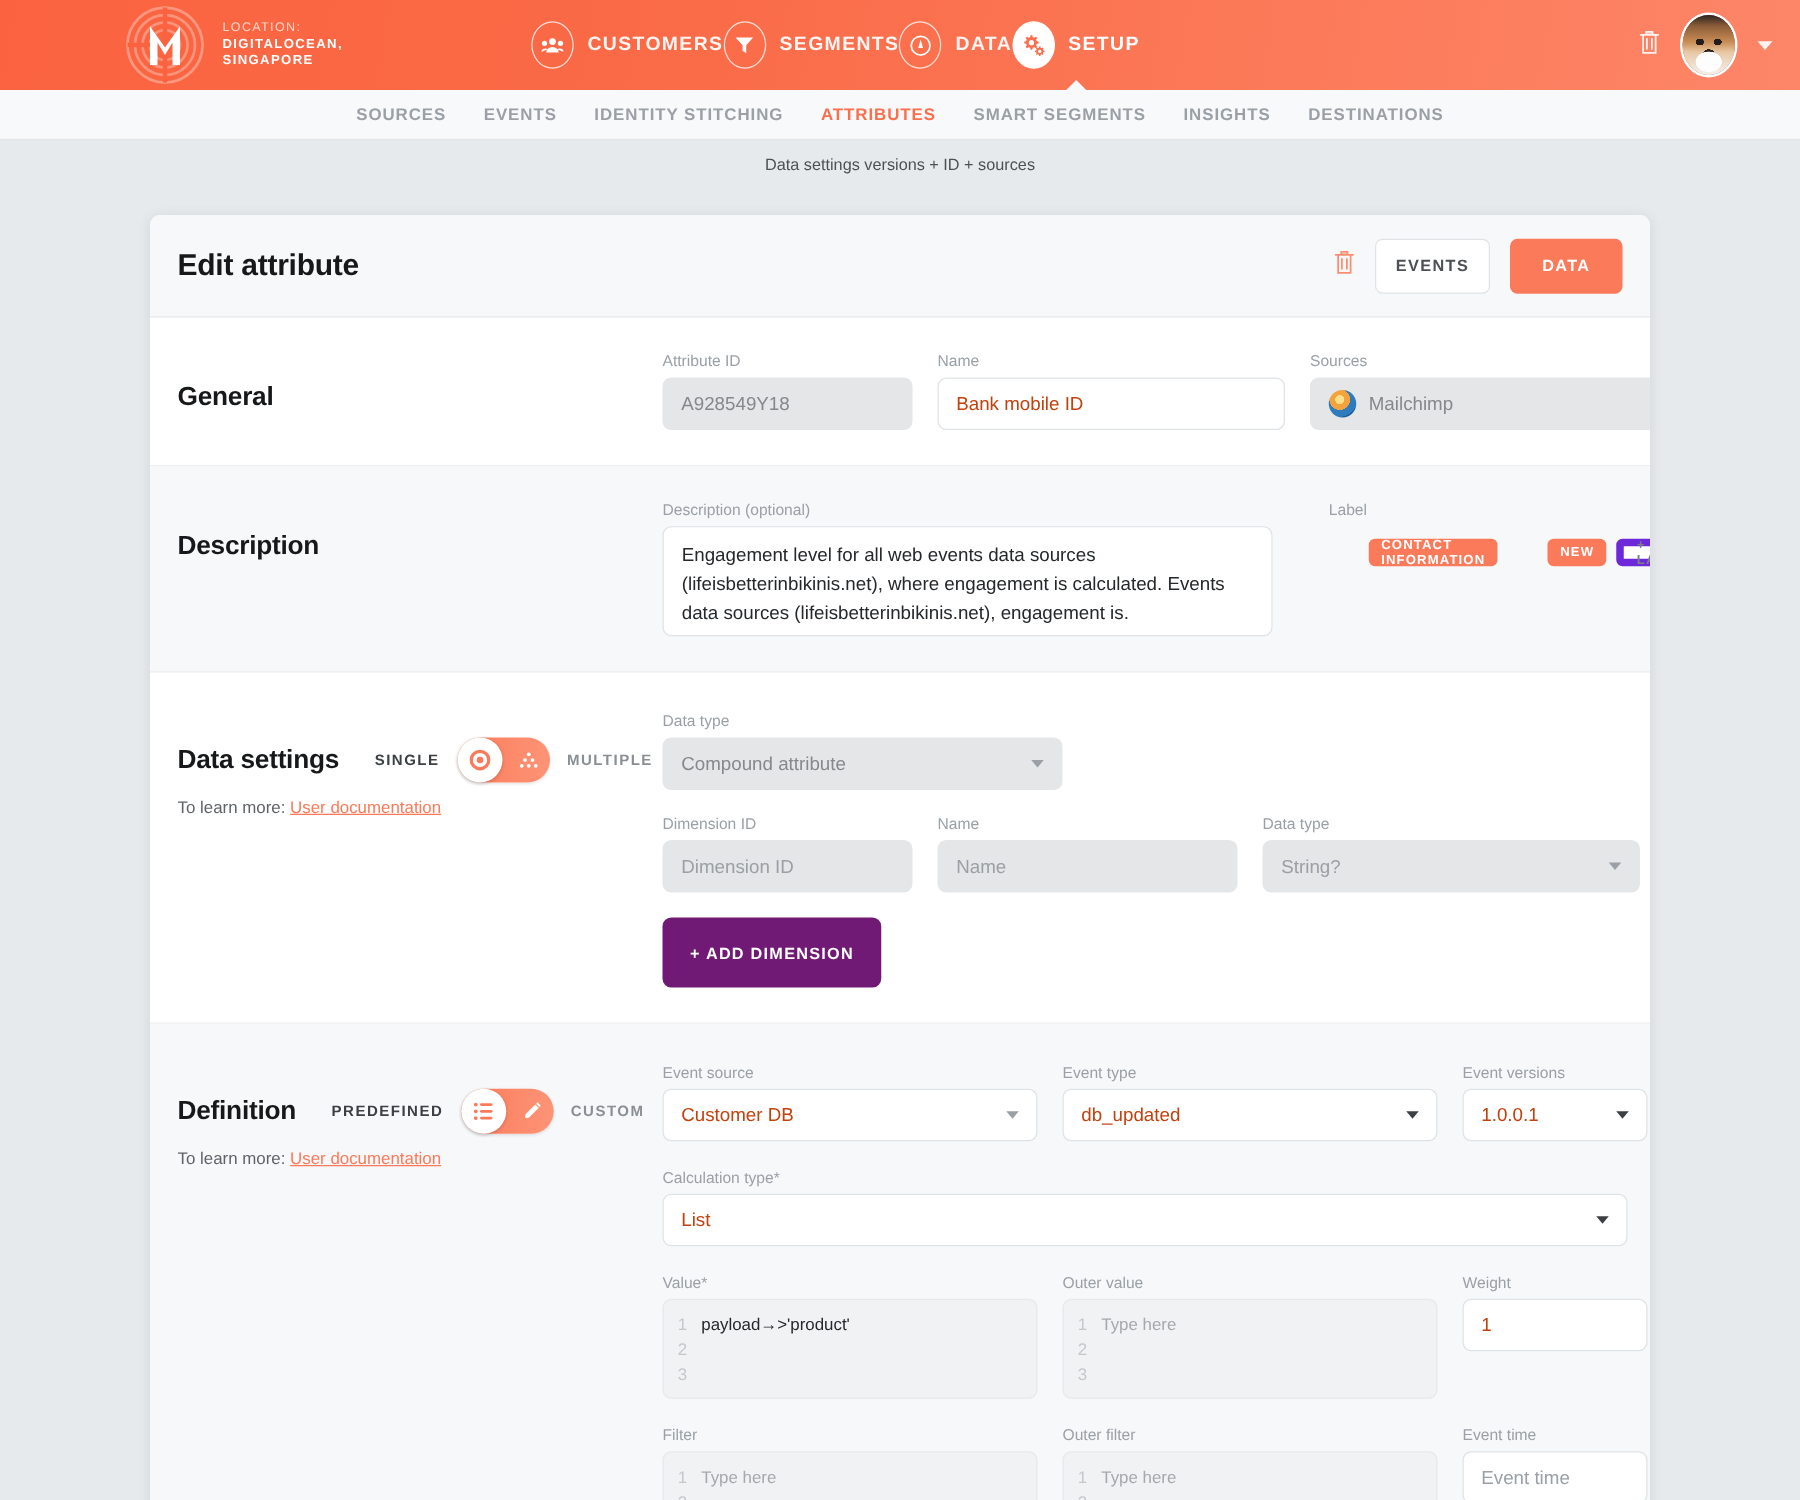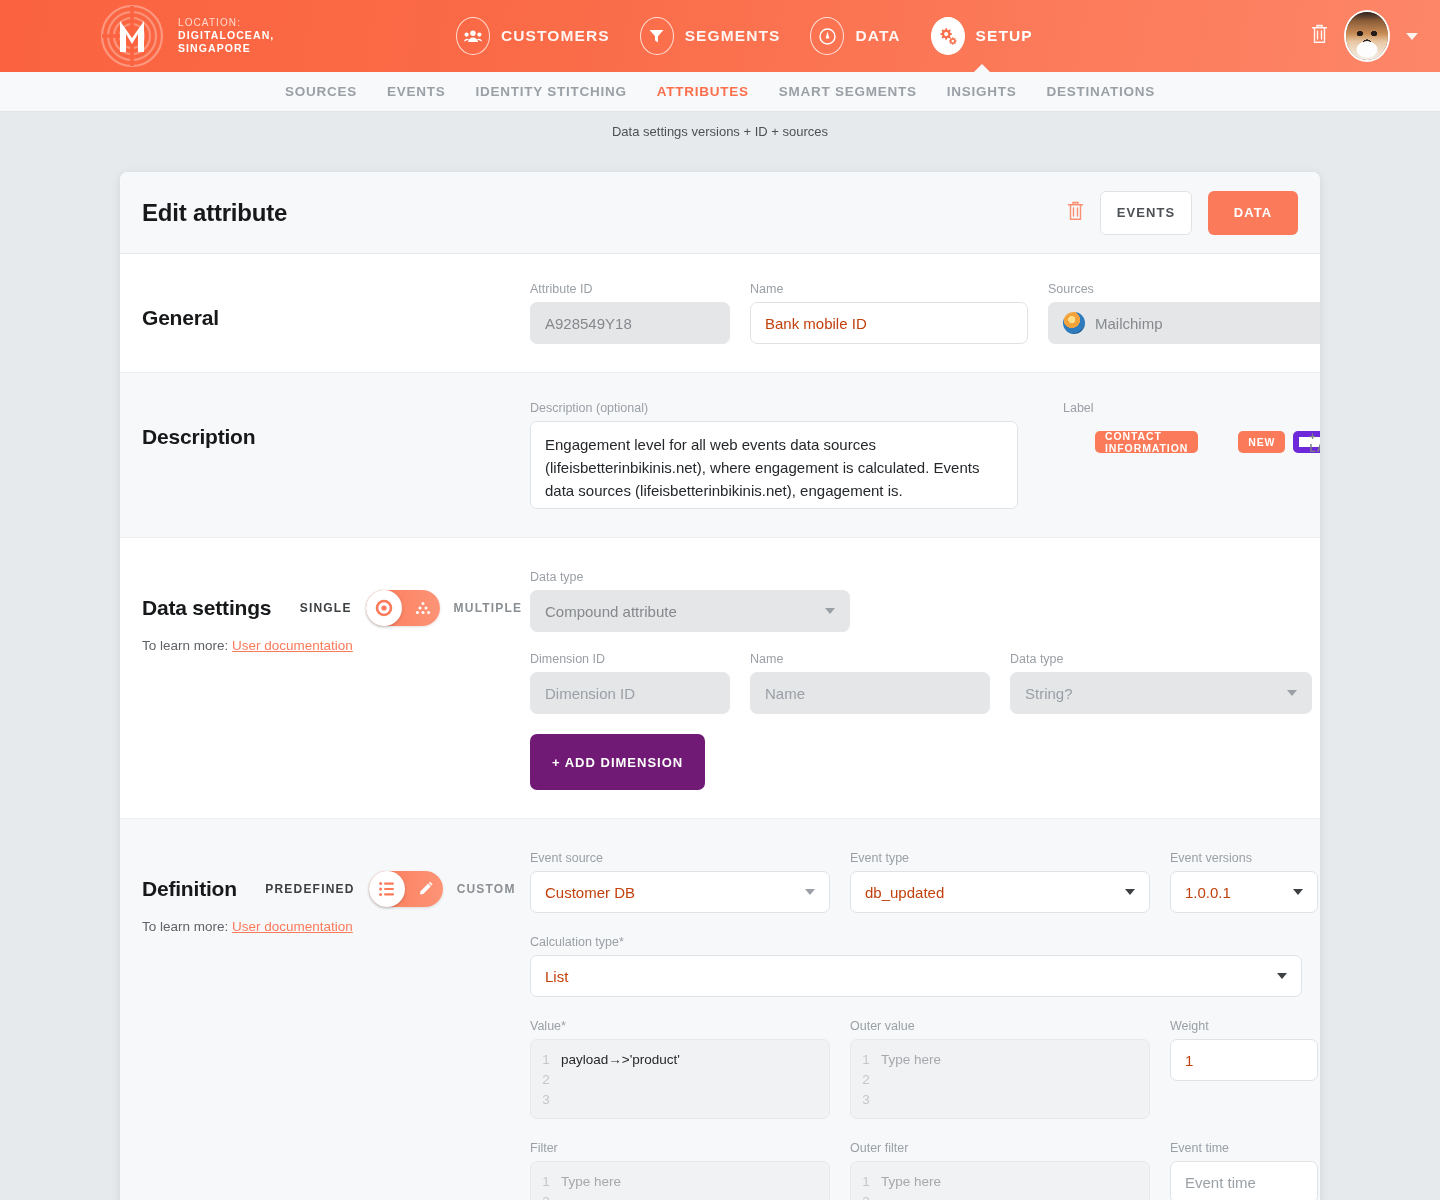--- a/index.html
+++ b/index.html
@@ -24,22 +24,22 @@
   .logo-mark { width: 64px; height: 64px; position: relative; flex: 0 0 auto; }
   .logo-loc { line-height: 1.22; }
   .logo-loc .lt {
     font-size: 10px; letter-spacing: 1.1px; color: #ffd9cc; font-weight: 400;
   }
   .logo-loc .lb {
     font-size: 10.5px; letter-spacing: 1.1px; color: #ffffff; font-weight: 700;
   }
 
   .mainnav {
-    position: absolute; left: 456px; top: 0; height: 72px;
-    display: flex; align-items: center; gap: 30px;
+    position: absolute; left: 425px; top: 0; height: 72px;
+    display: flex; align-items: center; 
   }
   .navitem {
     display: flex; align-items: center; gap: 11px;
     cursor: pointer; position: relative; height: 72px;
   }
   .navcircle {
     width: 34px; height: 38px; border-radius: 50%;
     border: 1.6px solid rgba(255,255,255,.78);
     display: flex; align-items: center; justify-content: center;
   }

